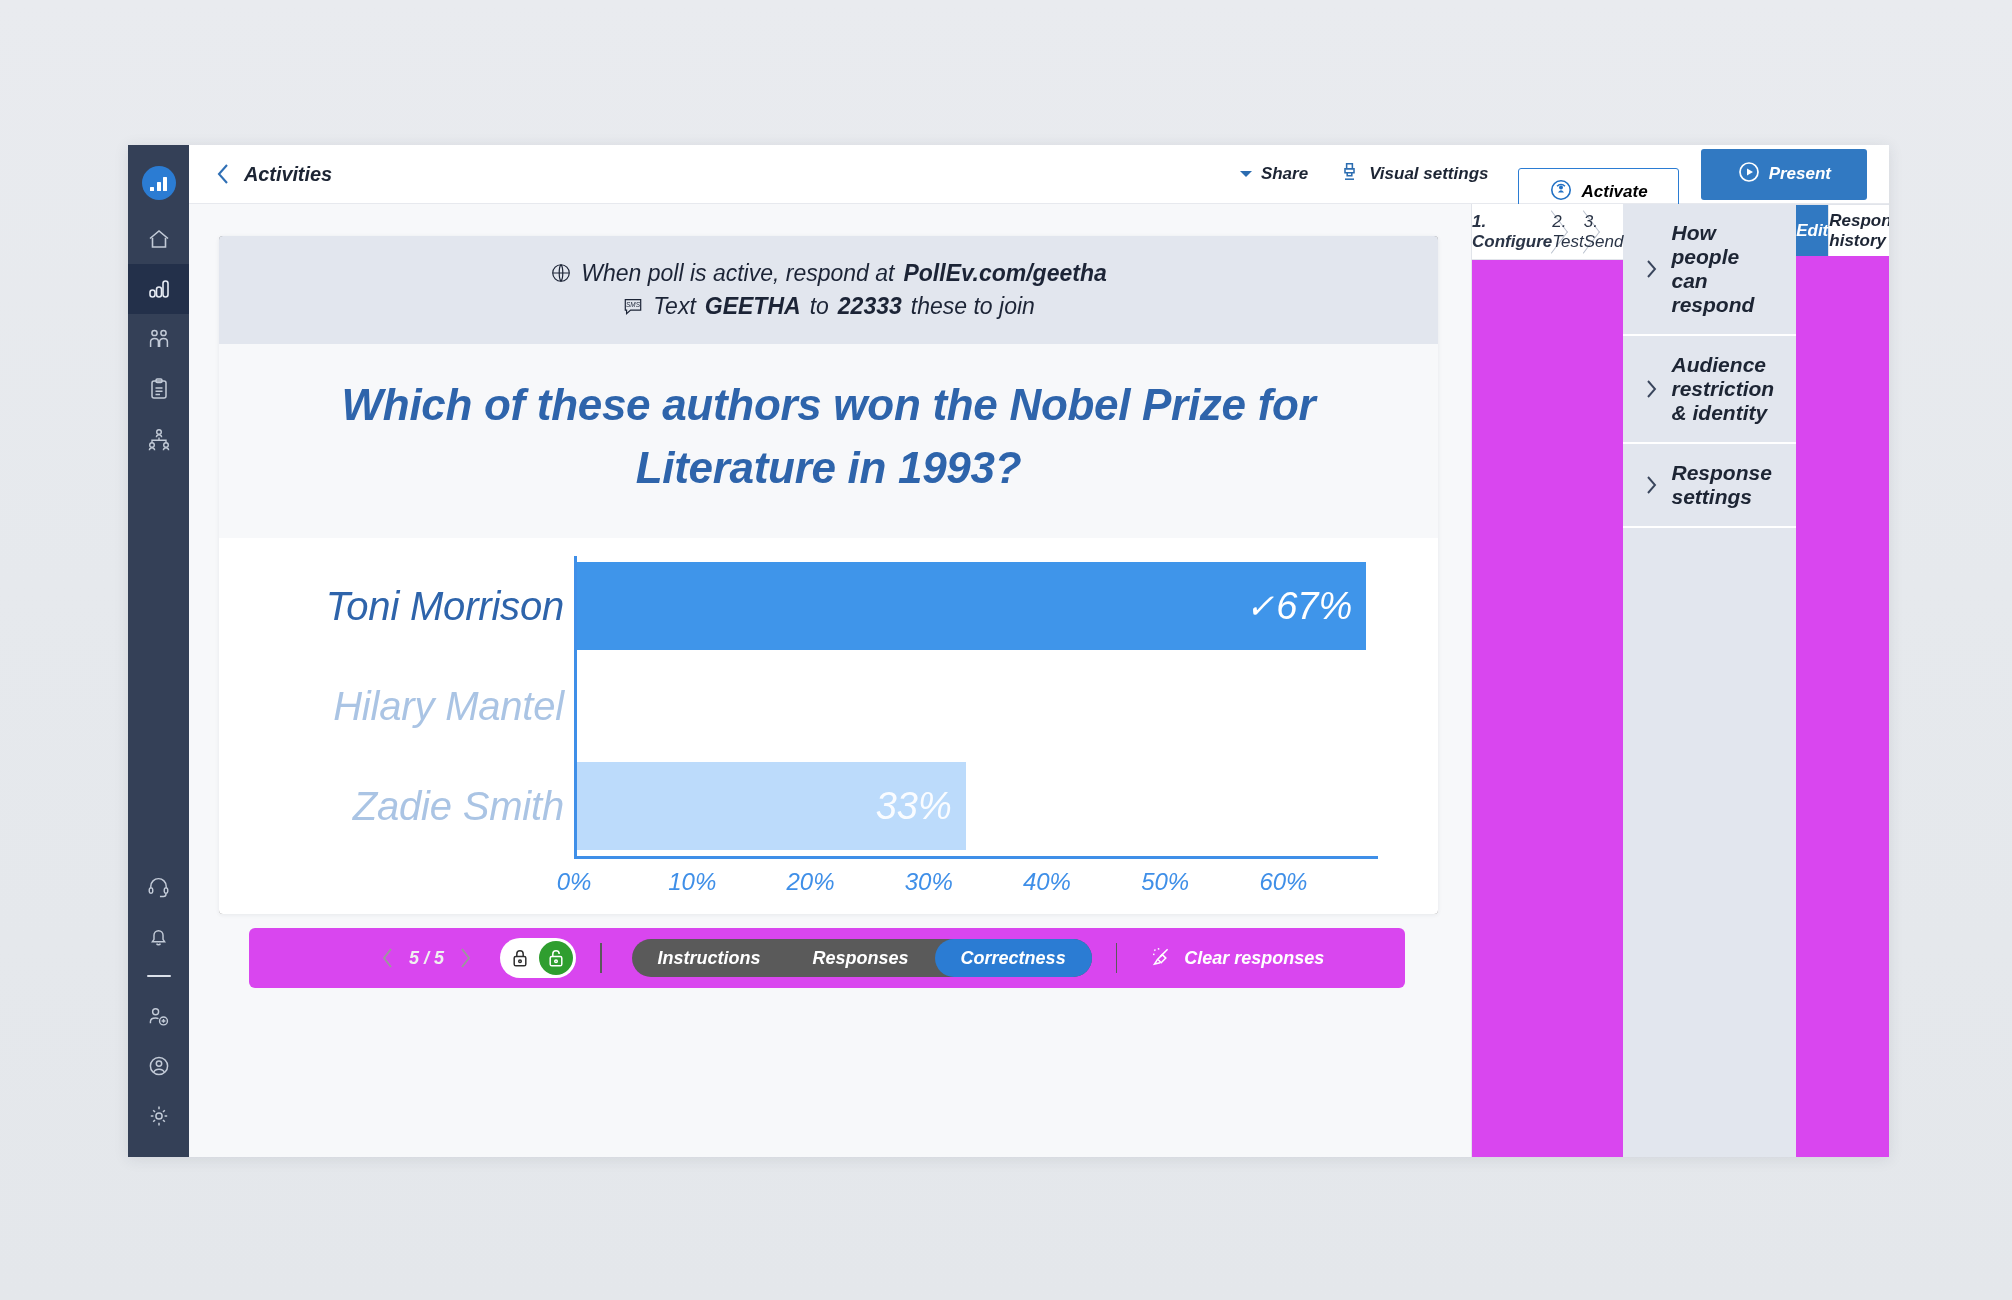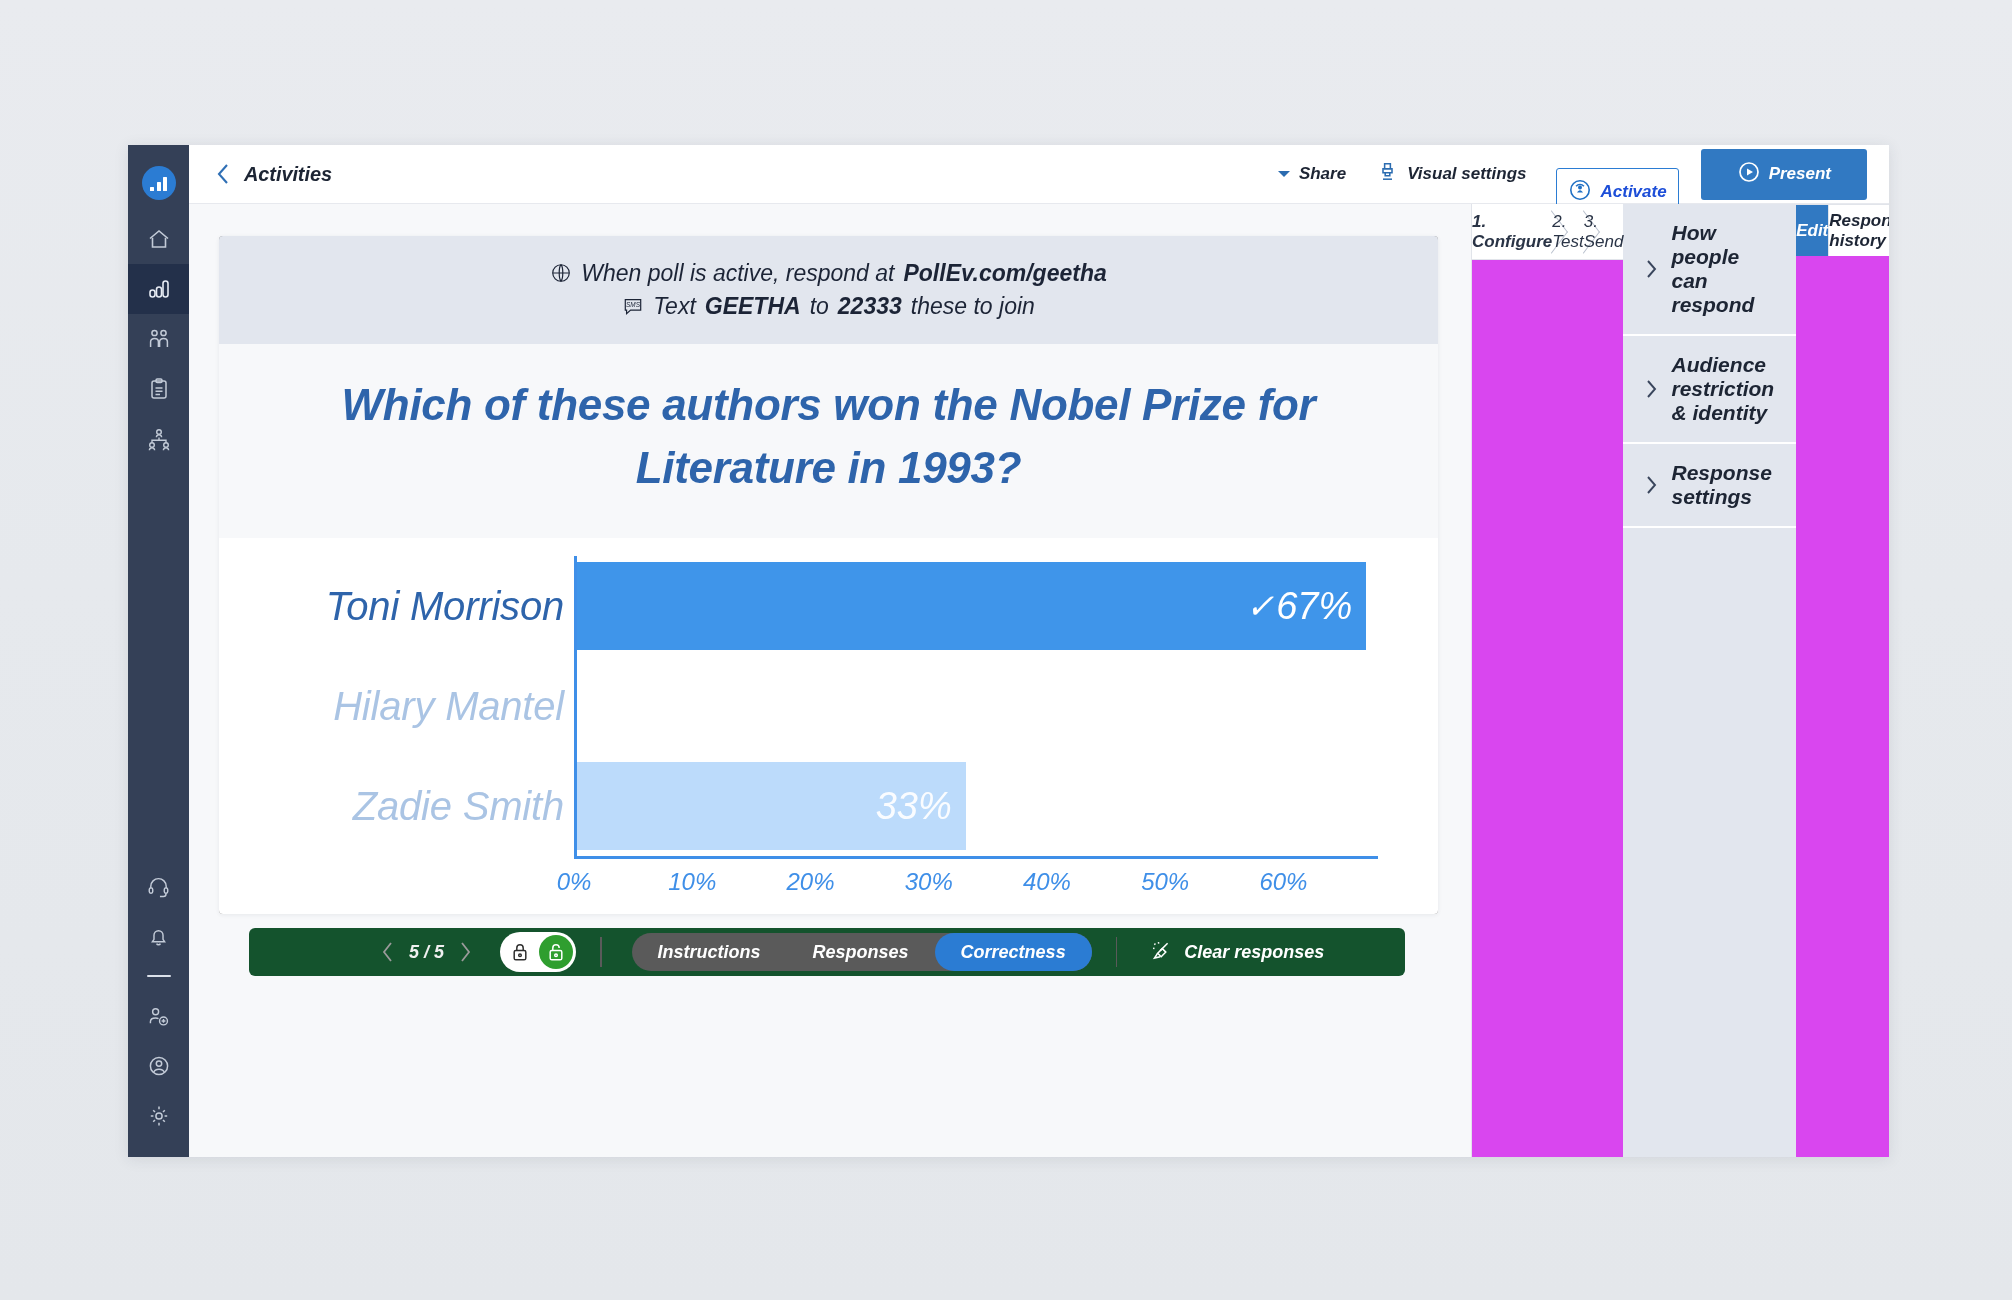--- a/index.html
+++ b/index.html
@@ -97,23 +97,23 @@
   .topbar-spacer { flex: 1 1 auto; }
 
   .tb-btn {
     display: flex; align-items: center; gap: 8px;
     font-size: 17px; font-weight: 700; color: #1d2534;
     padding: 6px 10px; cursor: pointer; white-space: nowrap;
   }
   .caret-down { color:#2b6cb0; display:flex; }
   .tb-btn.outline {
     border: 1.6px solid #2b7cd3;
-    color: #1d4ed8;
+    color: #000000;
     border-radius: 3px;
-    padding: 9px 11px;
+    padding: 9px 30px;
     margin-left: 10px;
     margin-top: 36px;
   }
   .tb-btn.primary {
     background: #3179c2;
     color: #ffffff;
     border-radius: 3px;
     padding: 11px 36px;
     margin-left: 12px;
   }
@@ -222,23 +222,23 @@
     transform: translateX(-50%);
     font-size: 24px;
     color: #3a7cc4;
     font-weight: 400;
     white-space: nowrap;
   }
 
   
   .toolbar-outer { padding: 14px 33px 22px 30px; }
   .toolbar {
-    background: #14532d;
+    background: #d946ef;
     border-radius: 6px;
-    height: 48px;
+    height: 60px;
     display: flex;
     align-items: center;
     padding: 0 22px;
     gap: 18px;
   }
   .tb-left-space { width: 92px; flex: 0 0 92px; }
   .pager { display: flex; align-items: center; gap: 14px; color: #cfcfcf; }
   .pager .arrow { display:flex; color:#9a9a9a; cursor:pointer; }
   .pager-count { font-size: 18px; font-weight: 700; color: #f0f0f0; }
 

